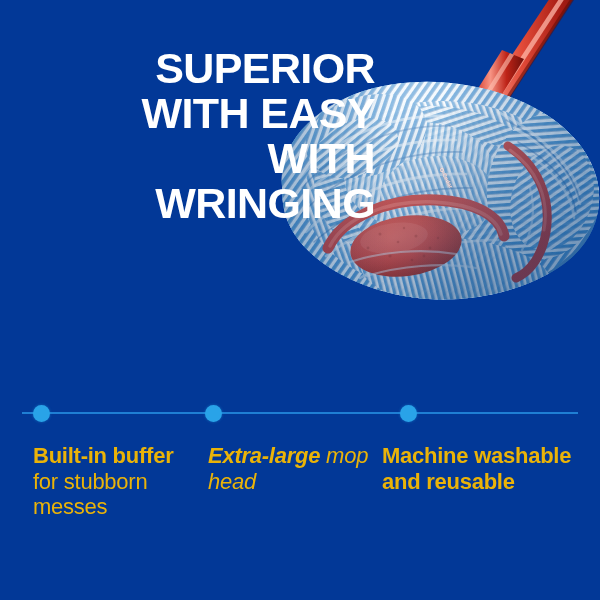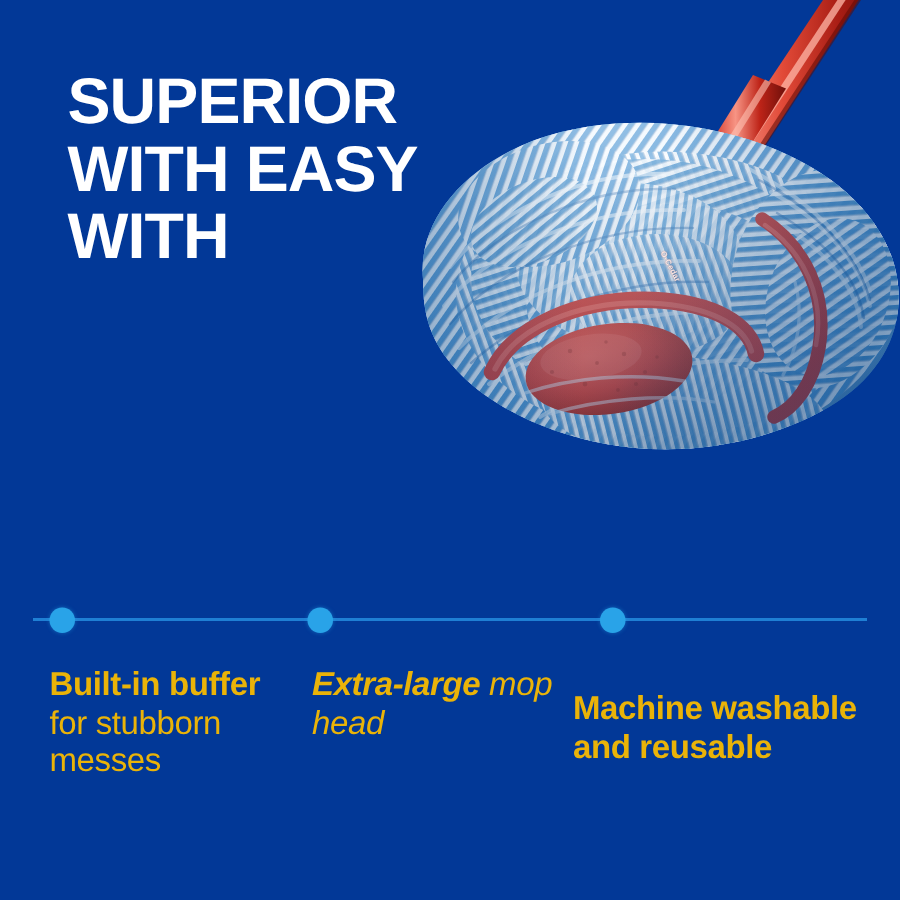--- a/index.html
+++ b/index.html
@@ -24,20 +24,21 @@
     overflow: hidden;
   }
 
   
   .headline {
     position: absolute;
     left: 45px;
     top: 46px;
     width: 330px;
     z-index: 40;
+    text-align: right;
   }
   .headline-line {
     font-family: "Liberation Sans", sans-serif;
     font-size: 43px;
     line-height: 45px;
     font-weight: 700;
     color: #ffffff;
     letter-spacing: -0.6px;
     white-space: nowrap;
     -webkit-font-smoothing: antialiased;
@@ -112,31 +113,32 @@
     font-size: 22px;
     line-height: 25.5px;
     color: #eab308;
     font-weight: 400;
     letter-spacing: -0.25px;
   }
   .feature-text .b { font-weight: 700; }
 
   #feature-0 { left: 33px;  width: 165px; }
   #feature-1 { left: 208px; width: 165px; font-style: italic; }
-  #feature-2 { left: 382px; width: 200px; margin-top: 16px; }
+  #feature-2 { left: 382px; width: 200px; }
 </style>
 </head>
 <body>
 
 <div id="stage">
 
   <div class="headline">
     <div class="headline-line">SUPERIOR</div>
     <div class="headline-line">WITH EASY</div>
     <div class="headline-line">WITH</div>
+    <div class="headline-line">WRINGING</div>
   </div>
 
   <div id="product">
     <svg viewBox="0 0 340 380" xmlns="http://www.w3.org/2000/svg">
       <defs>
 
         <linearGradient id="handleGrad" x1="0" y1="0" x2="1" y2="0">
           <stop offset="0%" stop-color="#8E1710"></stop>
           <stop offset="22%" stop-color="#C42B20"></stop>
           <stop offset="42%" stop-color="#F08070"></stop>

